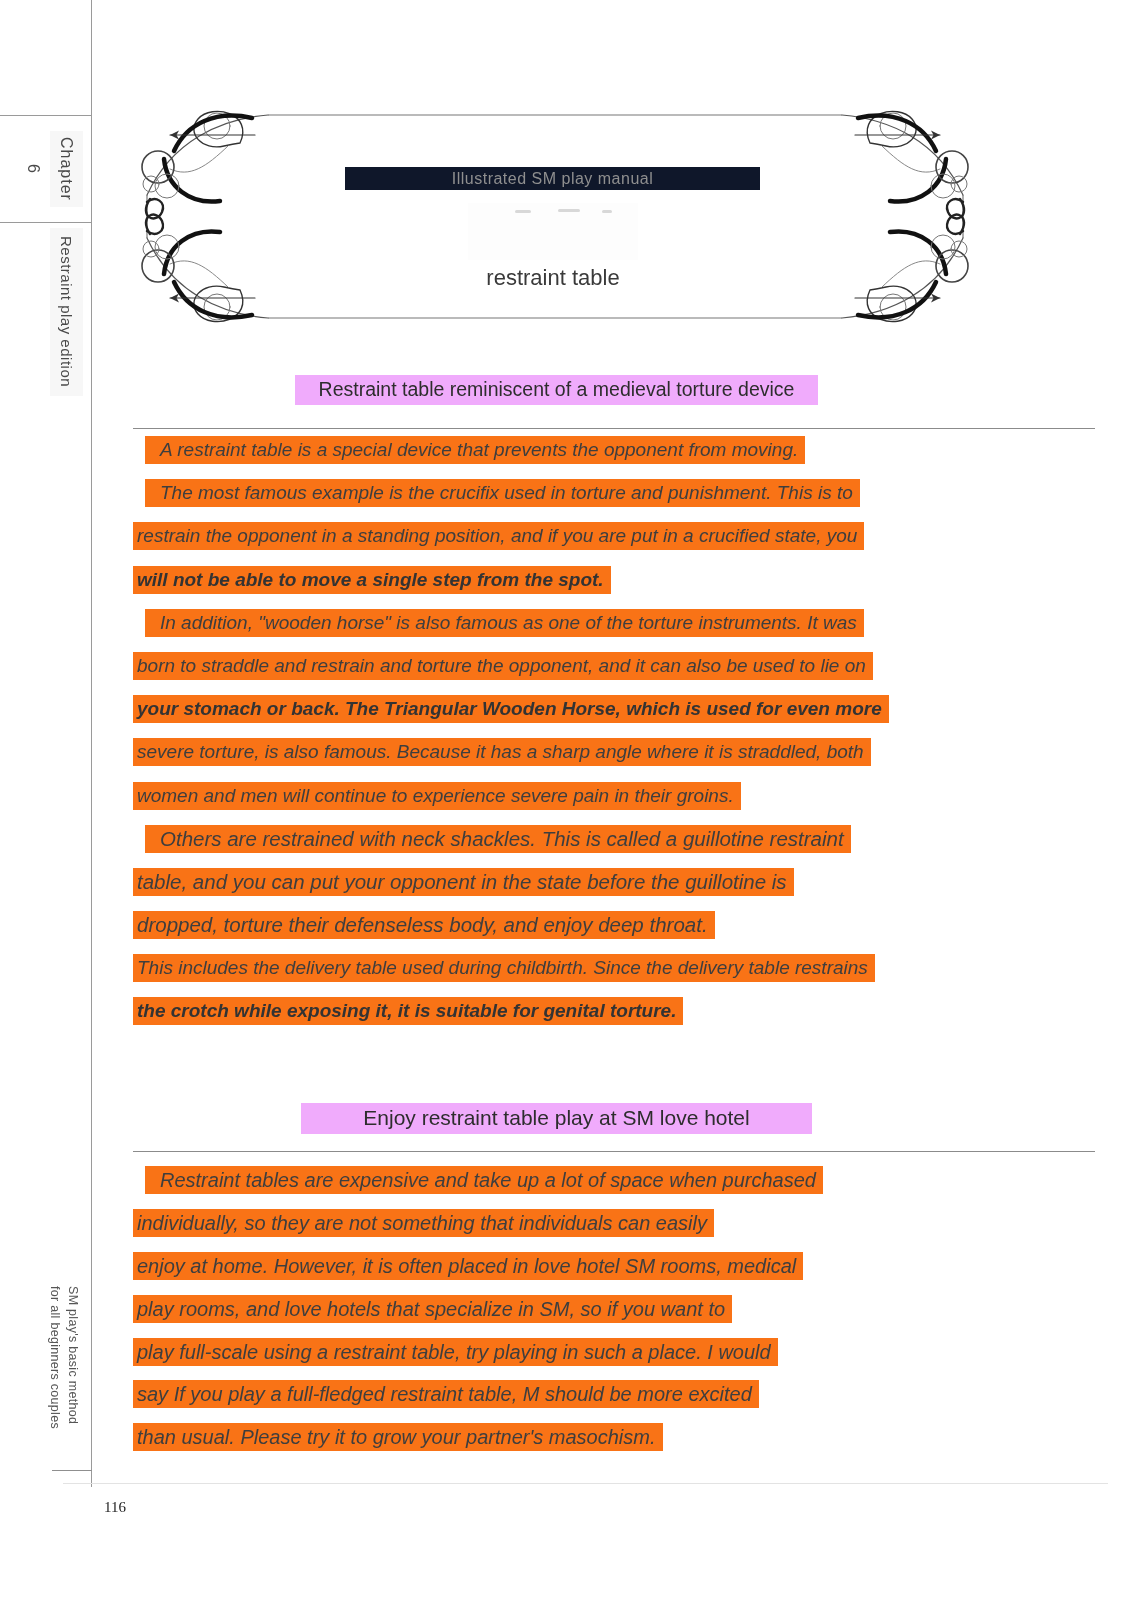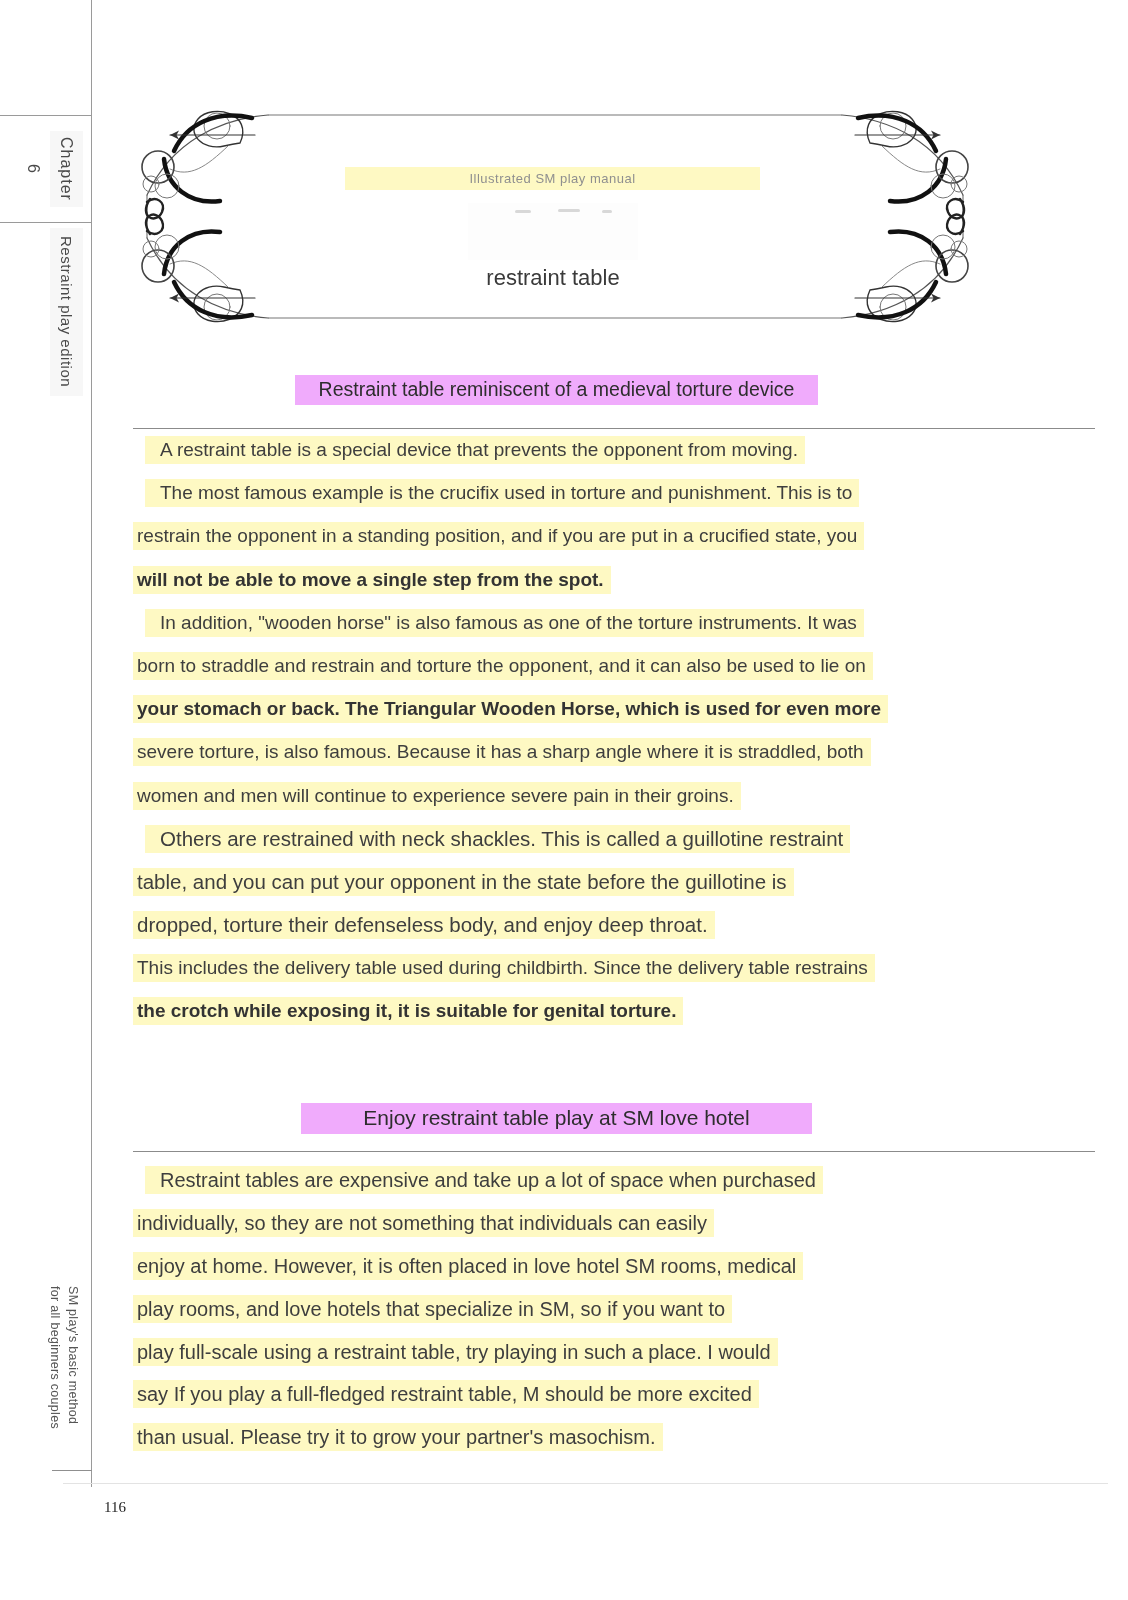--- a/index.html
+++ b/index.html
@@ -18,41 +18,41 @@
   .chapter{left:50px;top:131px;height:76px;width:33px;font-size:16px;letter-spacing:1px;
            background:#f7f7f7;text-align:center;line-height:33px;}
   .edition{left:50px;top:228px;height:168px;width:33px;font-size:15px;letter-spacing:0.5px;
            background:#f7f7f7;text-align:center;line-height:33px;}
   .footer-vert{left:42px;top:1286px;height:178px;width:40px;font-size:12.5px;color:#555;
            line-height:18px;letter-spacing:0.3px;}
 
   
   .frame-svg{position:absolute;left:120px;top:105px;width:870px;height:230px;}
 
-  .series-band{left:345px;top:167px;width:415px;height:23px;background:#fef9c3;
-               text-align:center;line-height:23px;font-size:13px;color:#8f8f8f;letter-spacing:0.5px;}
+  .series-band{left:345px;top:167px;width:415px;height:23px;background:#0f172a;
+               text-align:center;line-height:23px;font-size:16px;color:#8f8f8f;letter-spacing:0.5px;}
   .title-band{left:468px;top:203px;width:170px;height:57px;background:#fdfdfd;}
   .main-title{left:468px;top:217px;width:170px;text-align:center;font-size:22px;color:#3a3a3a;margin-top:48px;}
   .smudge{position:absolute;height:3px;background:#d8d8d8;border-radius:2px;}
 
   
   .heading-wrap{left:133px;width:847px;text-align:center;}
   .h1wrap{top:375px;} .h2wrap{top:1103px;}
   .heading{display:inline-block;background:#f0abfc;color:#2d2d2d;font-size:19.5px;
            padding:3px 24px 4px 24px;}
   .heading.h2{font-size:21px;padding:3px 62px 4px 62px;}
   .rule{left:133px;width:962px;height:1px;background:#8b8b8b;}
   .rule1{top:428px;} .rule2{top:1151px;}
 
   .lines{left:133px;width:900px;}
   .s1lines{top:436px;} .s2lines{top:1166px;}
   .row{height:43.2px;}
   .s2lines .row{height:42.9px;}
-  .band{display:inline-block;background:#fef9c3;color:#3e3e3e;font-size:19px;
-        line-height:26px;padding:1px 7px 1px 4px;white-space:nowrap;}
+  .band{display:inline-block;background:#f97316;color:#3e3e3e;font-size:19px;
+        line-height:26px;padding:1px 7px 1px 4px;white-space:nowrap;font-style:italic;}
   .indent .band{margin-left:12px;padding-left:15px;}
   .strong .band{font-weight:bold;color:#333;}
   .lg .band{font-size:20.5px;}
   .s2lines .band{font-size:20px;}
 
   .pagenum{left:104px;top:1499px;font-family:"Liberation Serif",serif;font-size:15px;color:#1e1e1e;}
 </style>
 </head>
 <body>
 

